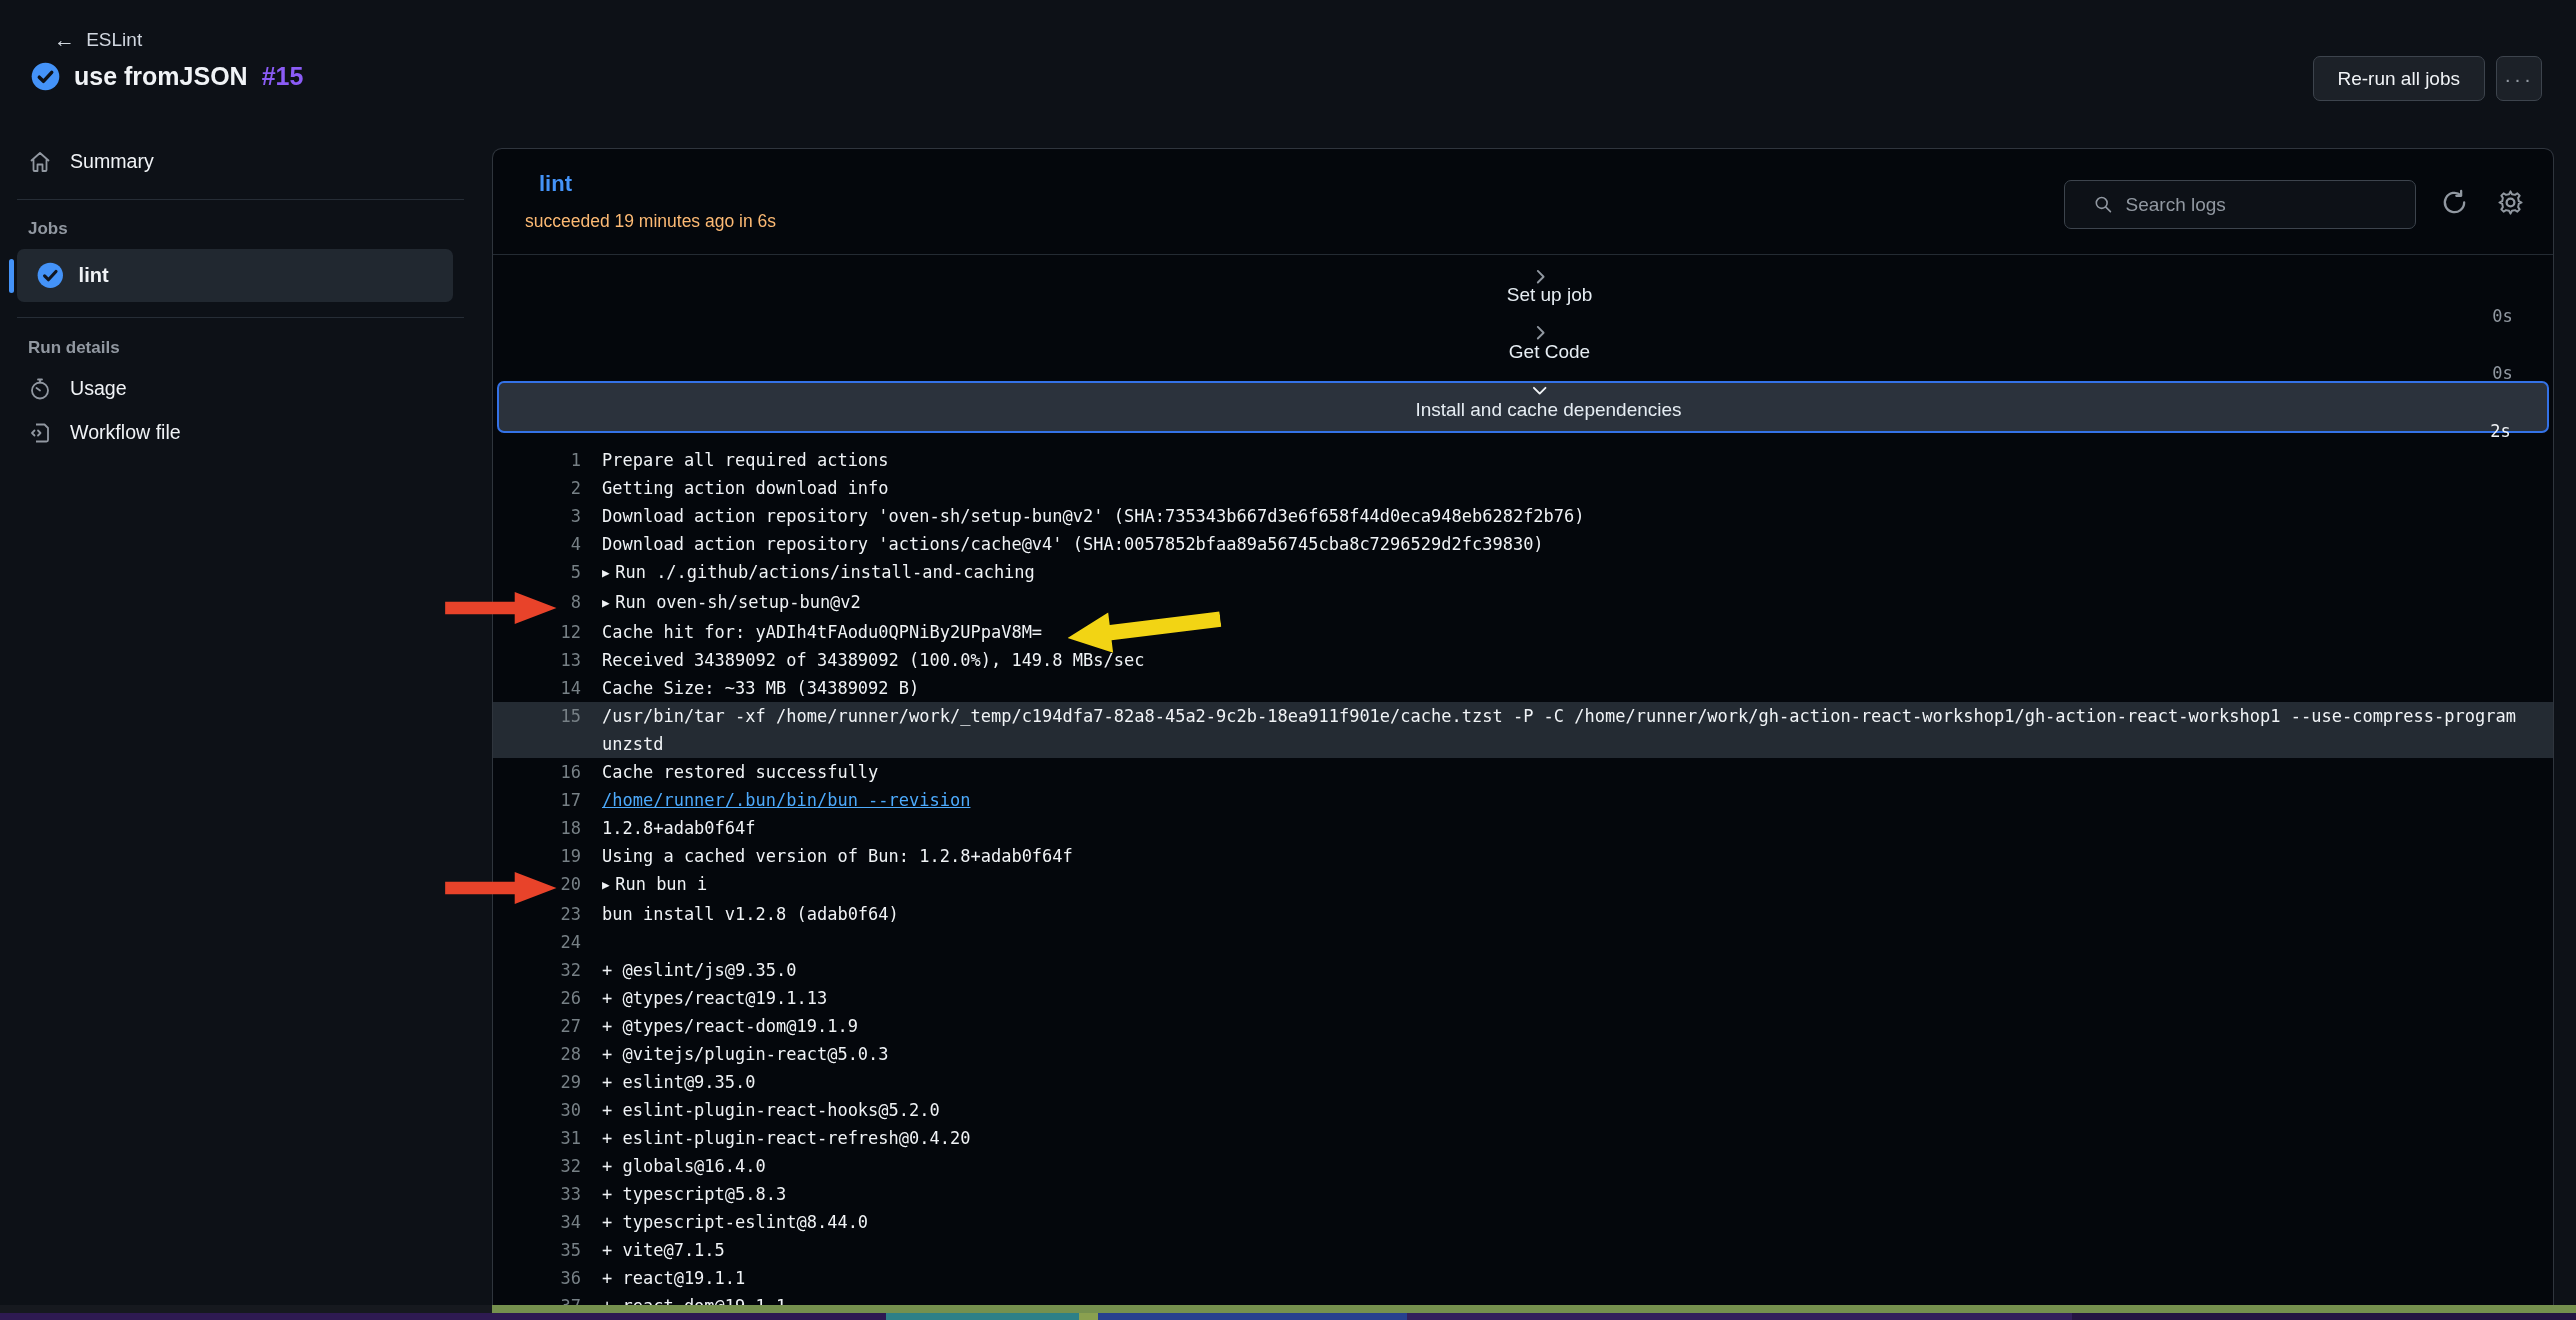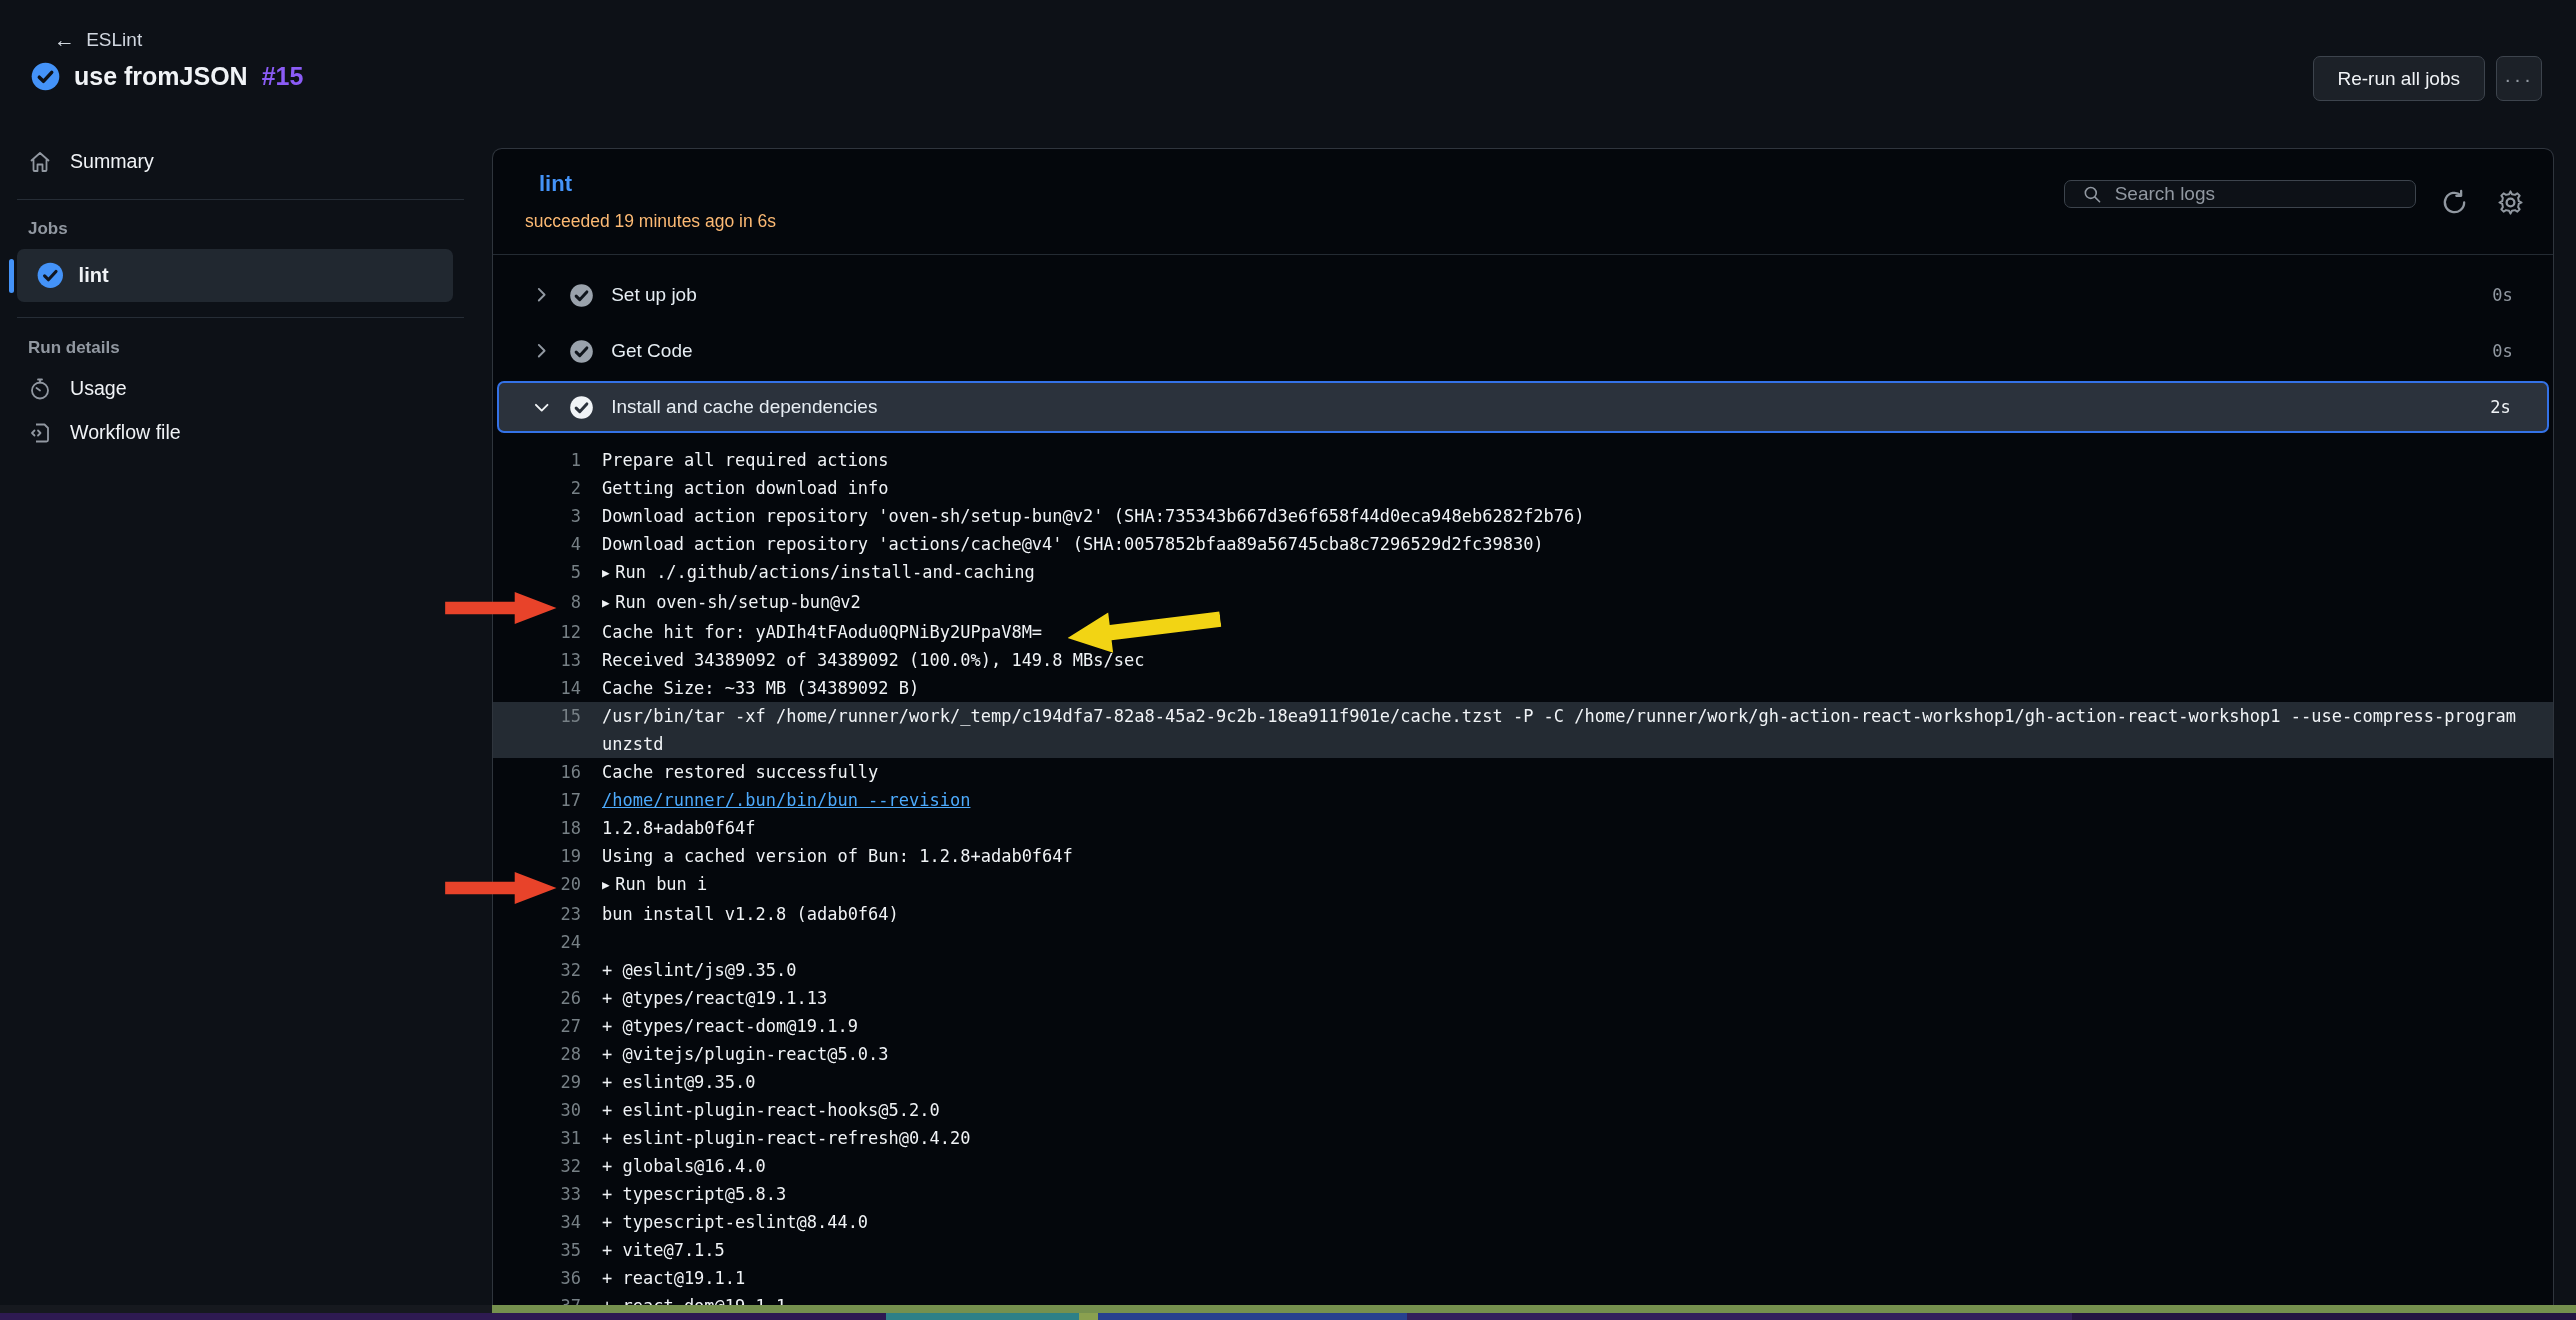--- a/index.html
+++ b/index.html
@@ -32,32 +32,32 @@
   
   .panel {
     position:absolute; left:492px; top:148px; width:2062px; height:1159px;
     background:#04070c; border:1.4px solid #2f353d; border-bottom:none;
     border-radius:9.8px 9.8px 0 0; overflow:hidden;
   }
   .panel-header { position:relative; height:106px; border-bottom:0.7px solid #242b33; }
   .job-title { position:absolute; left:46px; top:22.4px; font-size:22px; font-weight:bold; color:#4493f8; cursor:pointer; }
   .job-subtitle { position:absolute; left:32px; top:62px; font-size:17.5px; color:#fdba74; }
   .search-box {
-    position:absolute; left:1571px; top:31px; width:352px; height:28px;
+    position:absolute; left:1571px; top:31px; width:352px; height:49px;
     background:#0d1117; border:0.7px solid #3d444d; border-radius:7px;
-    display:flex; align-items:center; gap:12.6px; padding:0 17px;
+    display:flex; align-items:center; gap:12.6px; padding:0 28px;
   }
   .search-box input { background:transparent; border:none; outline:none; color:#e6edf3; font-size:19px; width:100%; font-family:"Liberation Sans",sans-serif; }
   .search-box input::placeholder { color:#9198a1; }
   .hdr-icon { position:absolute; top:39px; width:29px; height:29px; cursor:pointer; color:#9198a1; }
   .hdr-icon.refresh { left:1947px; }
   .hdr-icon.gear { left:2003px; }
   
   .steps { padding:14px 4.2px 0 4.2px; }
-  .step-row { position:relative; height:52px; margin-bottom:4.2px; display:flex; align-items:center; padding-left:36px; cursor:pointer; border-radius:7px; }
+  .step-row { position:relative; height:52px; margin-bottom:4.2px; display:flex; align-items:center; padding-left:36px; cursor:pointer; border-radius:7px;flex-direction:column; }
   .step-row .chev { width:18px; display:flex; justify-content:center; color:#9198a1; }
   .step-row .check { margin-left:18px; }
   .step-row .step-label { margin-left:17px; font-size:19px; color:#e6edf3; }
   .step-row .dur { margin-left:auto; padding-right:36px; font-family:"DejaVu Sans Mono",monospace; font-size:17px; color:#9198a1; }
   .step-row.selected { background:#2b323c; border:2.1px solid #3472e7; padding-left:34px; }
   .step-row.selected .chev { color:#f0f3f6; }
   .step-row.selected .dur { color:#f0f3f6; }
   
   .log { position:relative; margin-top:12.6px; font-family:"DejaVu Sans Mono",monospace; font-size:17px; color:#f0f3f6; }
   .log-line { display:flex; line-height:28px; min-height:28px; white-space:pre; }

